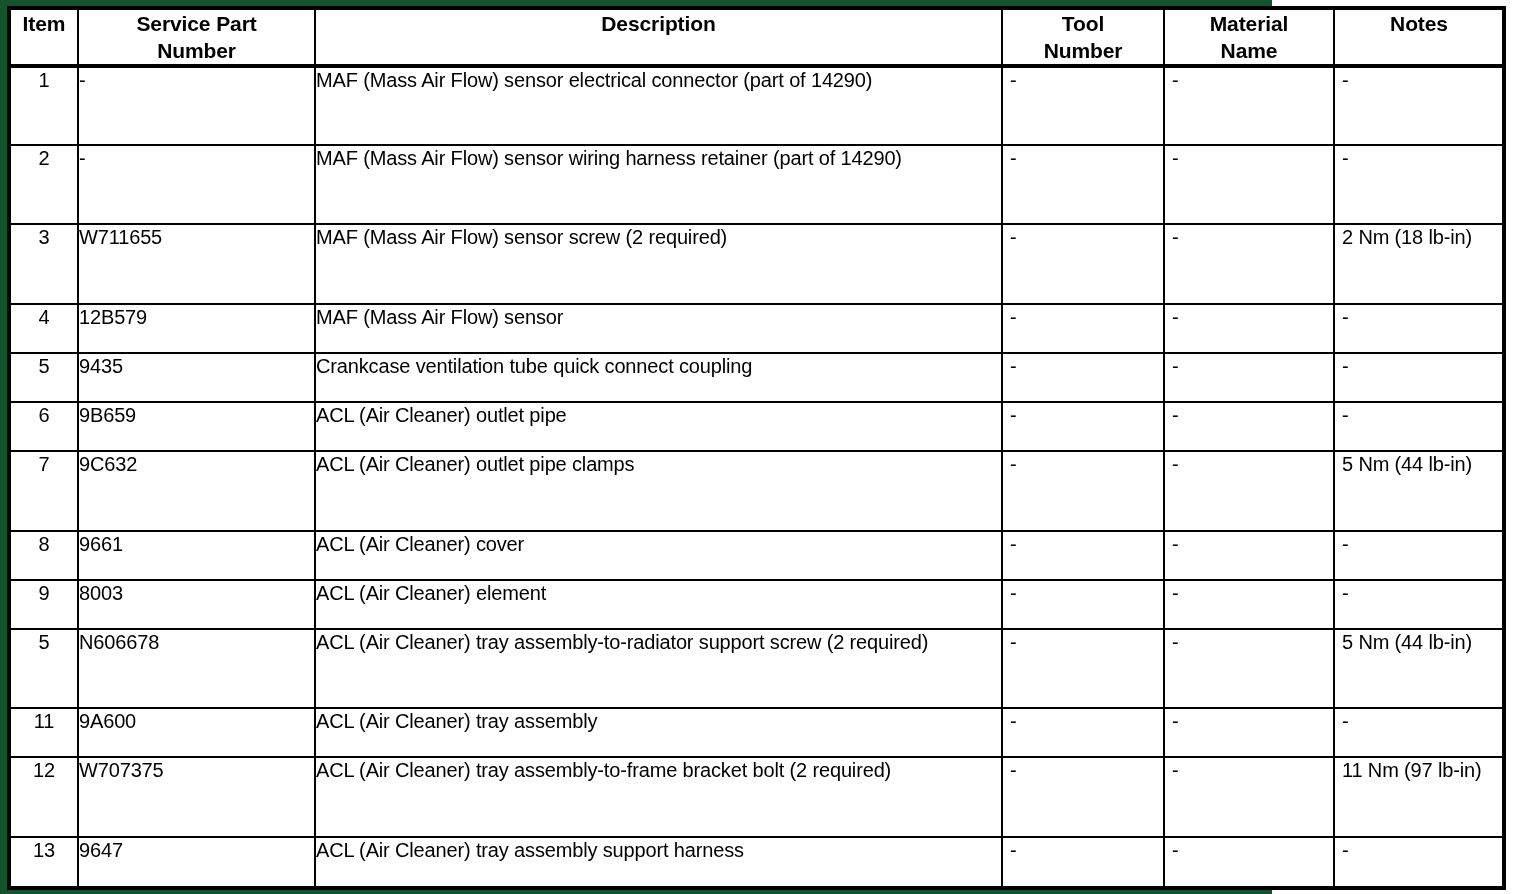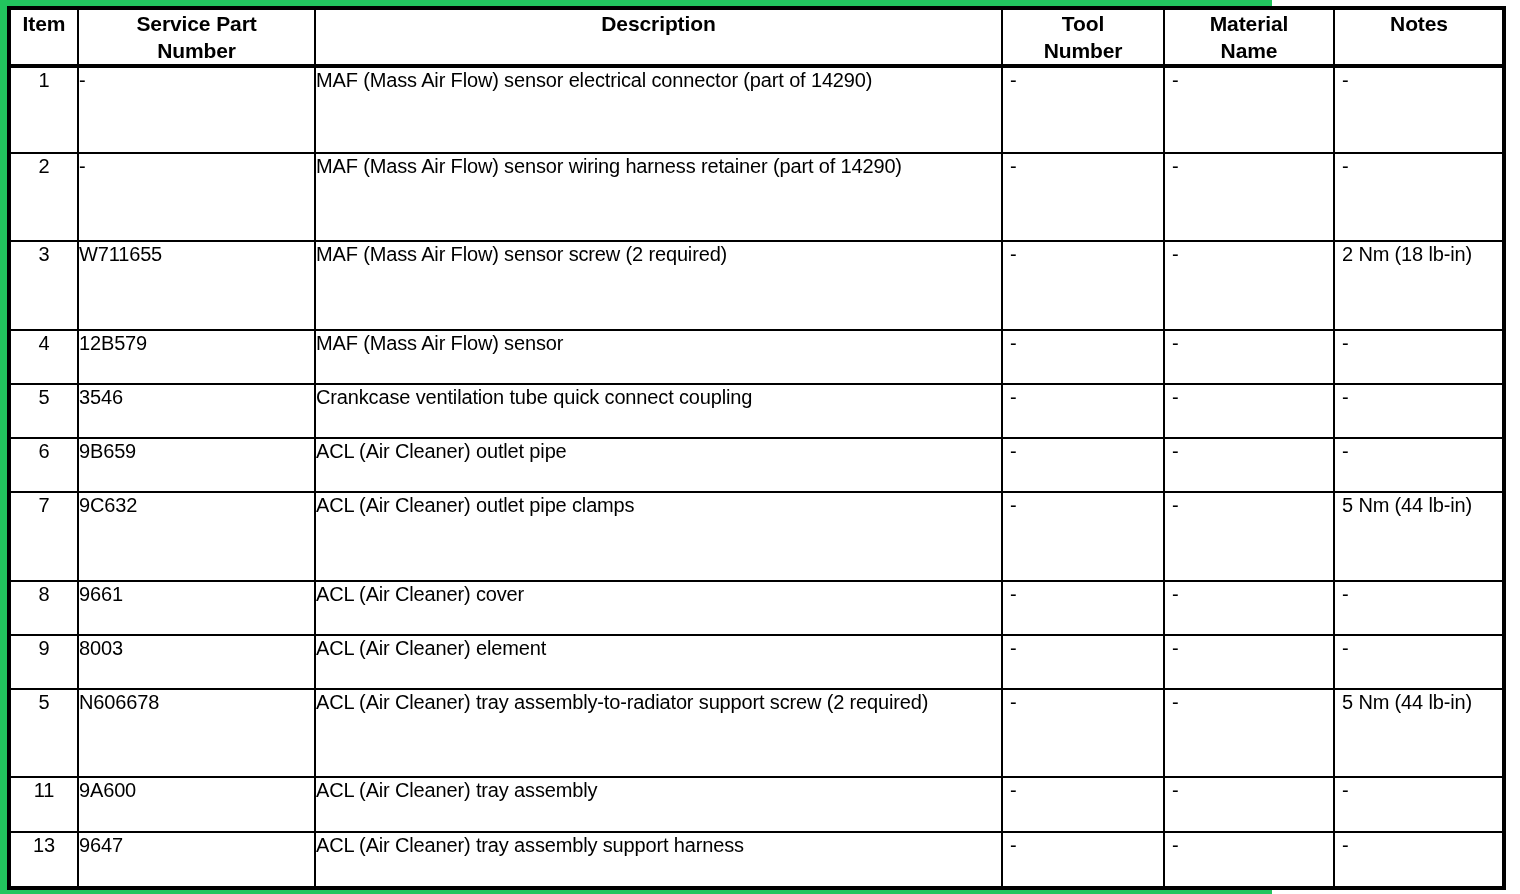--- a/index.html
+++ b/index.html
@@ -12,21 +12,21 @@
     height: 894px;
     font-family: "Liberation Sans", sans-serif;
     color: #000000;
     overflow: hidden;
   }
 
   #page {
     position: relative;
     width: 1272px;
     height: 894px;
-    background: #22c55e;
+    background: #14532d;
   }
 
   .table-wrap {
     position: absolute;
     left: 7px;
     top: 6px;
     width: 1499px;
     height: 884px;
     box-sizing: border-box;
     border: 4px solid #000000;
@@ -173,21 +173,21 @@
           <td class="item">4</td>
           <td class="spn">12B579</td>
           <td class="desc">MAF (Mass Air Flow) sensor</td>
           <td class="tool">-</td>
           <td class="mat">-</td>
           <td class="note">-</td>
         </tr>
 
         <tr class="h-short">
           <td class="item">5</td>
-          <td class="spn">3546</td>
+          <td class="spn">9435</td>
           <td class="desc">Crankcase ventilation tube quick connect coupling</td>
           <td class="tool">-</td>
           <td class="mat">-</td>
           <td class="note">-</td>
         </tr>
 
         <tr class="h-short">
           <td class="item">6</td>
           <td class="spn">9B659</td>
           <td class="desc">ACL (Air Cleaner) outlet pipe</td>
@@ -234,20 +234,28 @@
 
         <tr class="h-short">
           <td class="item">11</td>
           <td class="spn">9A600</td>
           <td class="desc">ACL (Air Cleaner) tray assembly</td>
           <td class="tool">-</td>
           <td class="mat">-</td>
           <td class="note">-</td>
         </tr>
 
+        <tr class="h-tall">
+          <td class="item">12</td>
+          <td class="spn">W707375</td>
+          <td class="desc">ACL (Air Cleaner) tray assembly-to-frame bracket bolt (2 required)</td>
+          <td class="tool">-</td>
+          <td class="mat">-</td>
+          <td class="note">11 Nm (97 lb-in)</td>
+        </tr>
 
         <tr class="h-short">
           <td class="item">13</td>
           <td class="spn">9647</td>
           <td class="desc">ACL (Air Cleaner) tray assembly support harness</td>
           <td class="tool">-</td>
           <td class="mat">-</td>
           <td class="note">-</td>
         </tr>
 

